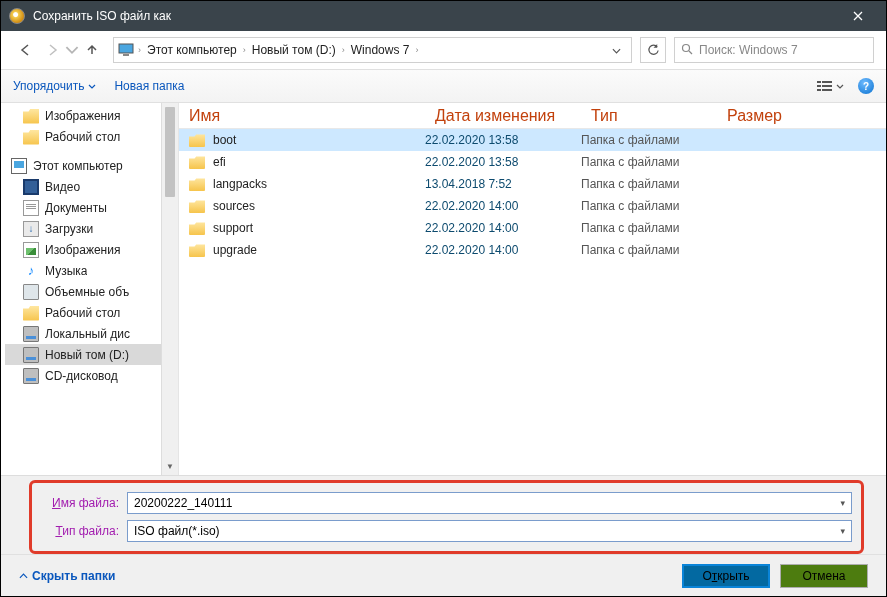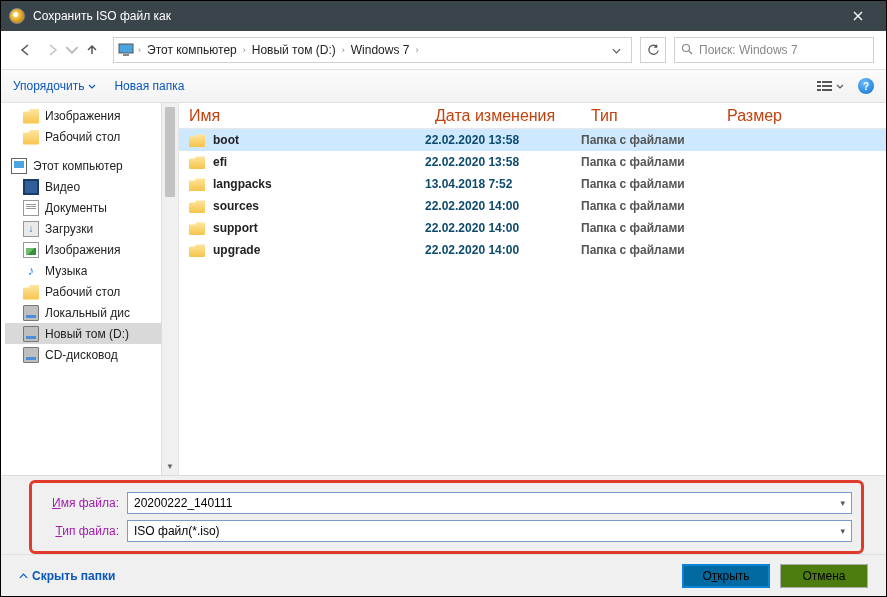--- a/index.html
+++ b/index.html
@@ -124,21 +124,20 @@
   }
   .filelist .header div { padding: 0 10px; border-right: 1px solid transparent; }
   .col-name { width: 246px; }
   .col-date { width: 156px; }
   .col-type { width: 136px; }
   .col-size { flex: 1; }
   .rows { flex:1; overflow:auto; }
   .row {
     display: flex; height: 22px; align-items: center;
     color: #222;
-    font-weight: bold;
   }
   .row.sel { background: #cde8ff; }
   .row .icon { width: 16px; height: 14px; margin: 0 8px 0 10px; flex-shrink:0; }
   .row .name { width: 212px; }
   .row .date { width: 156px; color: #0c4a6e; }
   .row .type { width: 136px; color: #555; }
 
   
   .inputs-wrap { padding: 10px 28px 4px 28px; position:relative;}
   .highlight-box {
@@ -298,20 +297,24 @@
           </div>
           <div class="node">
             <div class="icon img-ico"></div>
             <div class="label">Изображения</div>
           </div>
           <div class="node">
             <div class="icon music-ico"></div>
             <div class="label">Музыка</div>
           </div>
           <div class="node">
+            <div class="icon vol-ico"></div>
+            <div class="label">Объемные объ</div>
+          </div>
+          <div class="node">
             <div class="icon folder"></div>
             <div class="label">Рабочий стол</div>
           </div>
           <div class="node">
             <div class="icon drive-icon"></div>
             <div class="label">Локальный дис</div>
           </div>
           <div class="node sel">
             <div class="icon drive-icon"></div>
             <div class="label">Новый том (D:)</div>

